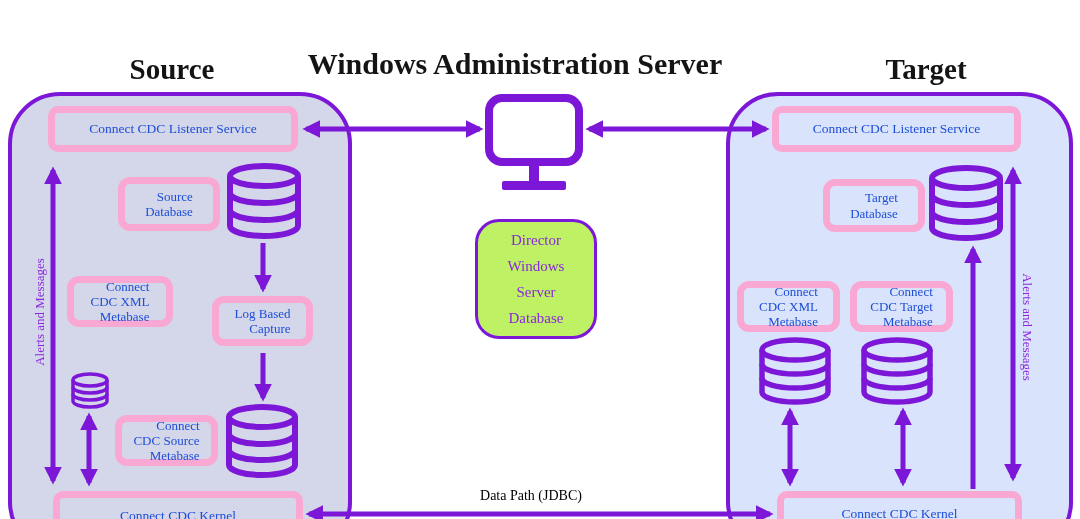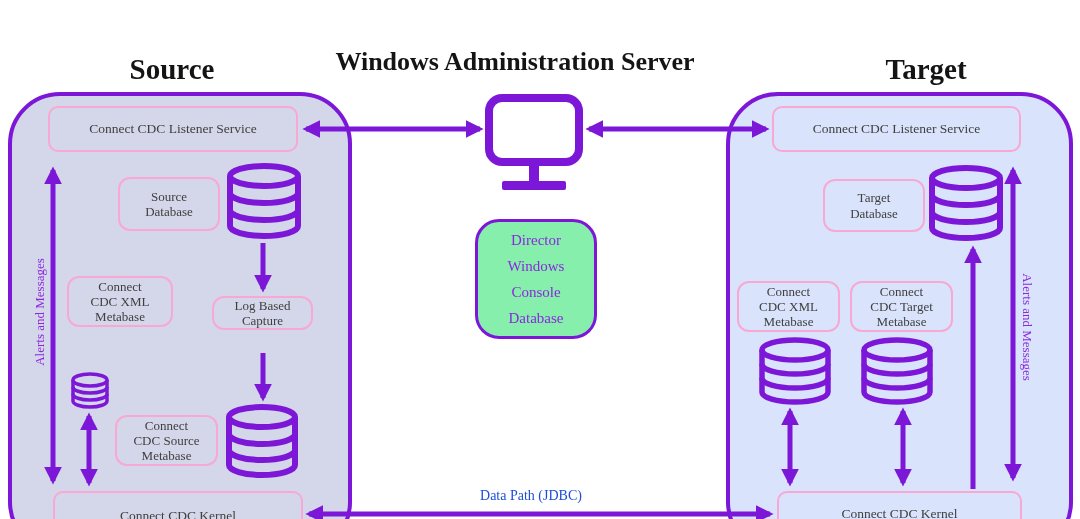--- a/index.html
+++ b/index.html
@@ -5,69 +5,69 @@
   html,body { margin:0; padding:0; background:#ffffff; }
   .stage {
     position:relative; width:1080px; height:519px; overflow:hidden;
     font-family:Liberation Serif, serif; background:#ffffff;margin-top:44px;
   }
   .title {
     position:absolute; transform:translateX(-50%);
     font-weight:700; color:#141414; white-space:nowrap;
   }
   .title-source { left:172px; top:9px;  font-size:29px; }
-  .title-server { left:515px; top:3px;  font-size:26px; }
+  .title-server { left:515px; top:3px;  font-size:30px; }
   .title-target { left:926px; top:9px;  font-size:29px; }
 
   .panel { position:absolute; border:4px solid #7D17D8; border-radius:52px; z-index:1; }
   .panel-source { left:8px;  top:48px; width:336px; height:454px; background:#D4D6E9; }
   .panel-target { left:726px; top:48px; width:339px; height:454px; background:#D9E3FB; }
 
   svg.overlay { position:absolute; left:0; top:0; z-index:2; }
 
   .box {
     position:absolute; z-index:3; box-sizing:border-box;
-    border:2px solid #f9a8d4; border-radius:12px;
+    border:7px solid #f9a8d4; border-radius:12px;
     display:flex; align-items:center; justify-content:center;
-    color:#404040; text-align:center; white-space:pre-line;
+    color:#1d4ed8; text-align:right; white-space:pre-line;
     font-size:13px; line-height:1.18; background:transparent;
   }
   .wide { border-radius:10px; font-size:13.5px; }
 
   .src-listener  { left:48px;  top:62px;  width:250px; height:46px; }
   .src-db        { left:118px; top:133px; width:102px; height:54px; }
   .src-xml       { left:67px;  top:232px; width:106px; height:51px; }
-  .log-capture   { left:212px; top:252px; width:101px; height:34px; }
+  .log-capture   { left:212px; top:252px; width:101px; height:50px; }
   .src-metabase  { left:115px; top:371px; width:103px; height:51px; }
   .src-kernel    { left:53px;  top:447px; width:250px; height:49px; }
 
   .tgt-listener  { left:772px; top:62px;  width:249px; height:46px; }
   .tgt-db        { left:823px; top:135px; width:102px; height:53px; }
   .tgt-xml       { left:737px; top:237px; width:103px; height:51px; }
   .tgt-metabase  { left:850px; top:237px; width:103px; height:51px; }
   .tgt-kernel    { left:777px; top:447px; width:245px; height:45px; }
 
   .director-box {
     position:absolute; z-index:3; box-sizing:border-box;
     left:475px; top:175px; width:122px; height:120px;
-    background:#86efac; border:3.5px solid #7D17D8; border-radius:24px;
+    background:#bef264; border:3.5px solid #7D17D8; border-radius:24px;
     display:flex; flex-direction:column; align-items:center; justify-content:center;
     gap:9px; color:#8B28DE; font-size:15px;
   }
 
   .alerts-label {
     position:absolute; z-index:3; width:170px; height:16px;
     color:#8B28DE; font-size:13px; text-align:center; white-space:nowrap;
   }
   .alerts-left  { left:-45px; top:260px; transform:rotate(-90deg); }
   .alerts-right { left:942px; top:275px; transform:rotate(90deg); }
 
   .datapath-label {
     position:absolute; z-index:3; left:431px; top:444px; width:200px;
-    color:#1d4ed8; font-size:14px; text-align:center; white-space:nowrap;
+    color:#000000; font-size:14px; text-align:center; white-space:nowrap;
   }
 </style>
 </head>
 <body>
 
 <div class="stage">
 
   <div class="title title-source">Source</div>
   <div class="title title-server">Windows Administration Server</div>
   <div class="title title-target">Target</div>
@@ -149,21 +149,21 @@
 Capture</div>
   <div class="box src-metabase">Connect
 CDC Source
 Metabase</div>
   <div class="box wide src-kernel">Connect CDC Kernel</div>
   <div class="alerts-label alerts-left">Alerts and Messages</div>
 
   <div class="director-box">
     <div>Director</div>
     <div>Windows</div>
-    <div>Console</div>
+    <div>Server</div>
     <div>Database</div>
   </div>
 
   <div class="datapath-label">Data Path (JDBC)</div>
 
   <div class="box wide tgt-listener">Connect CDC Listener Service</div>
   <div class="box tgt-db">Target
 Database</div>
   <div class="box tgt-xml">Connect
 CDC XML

